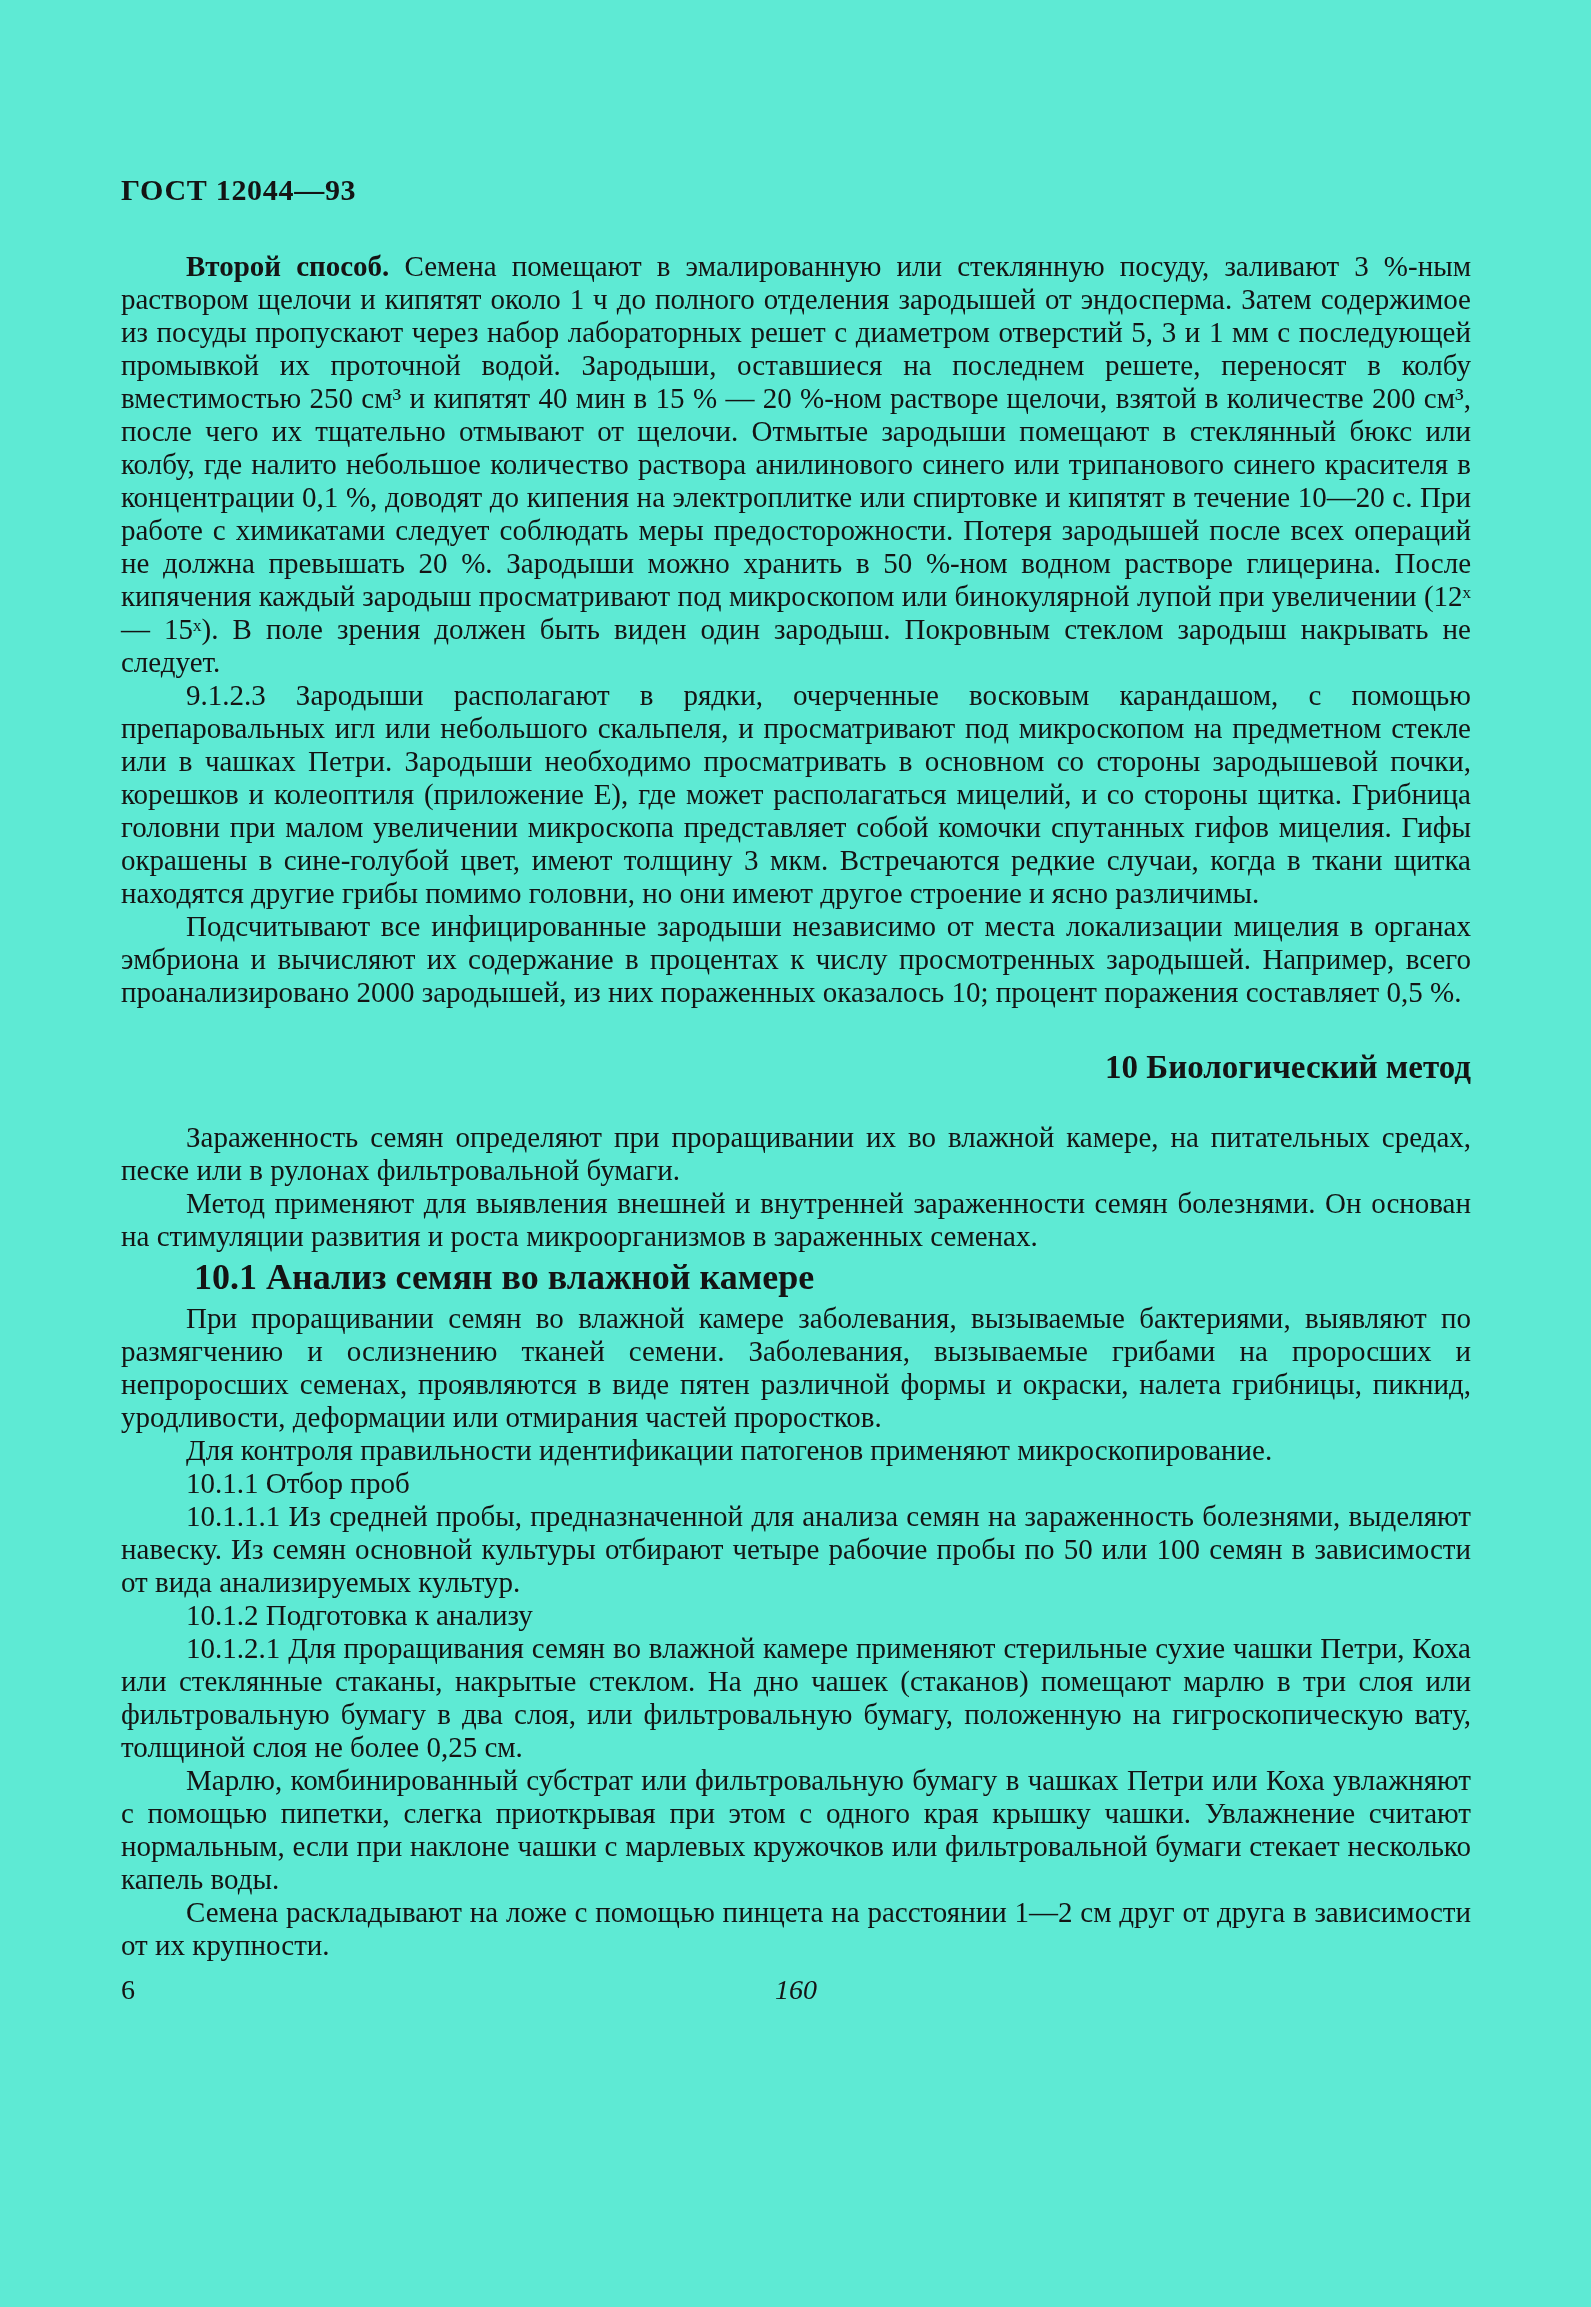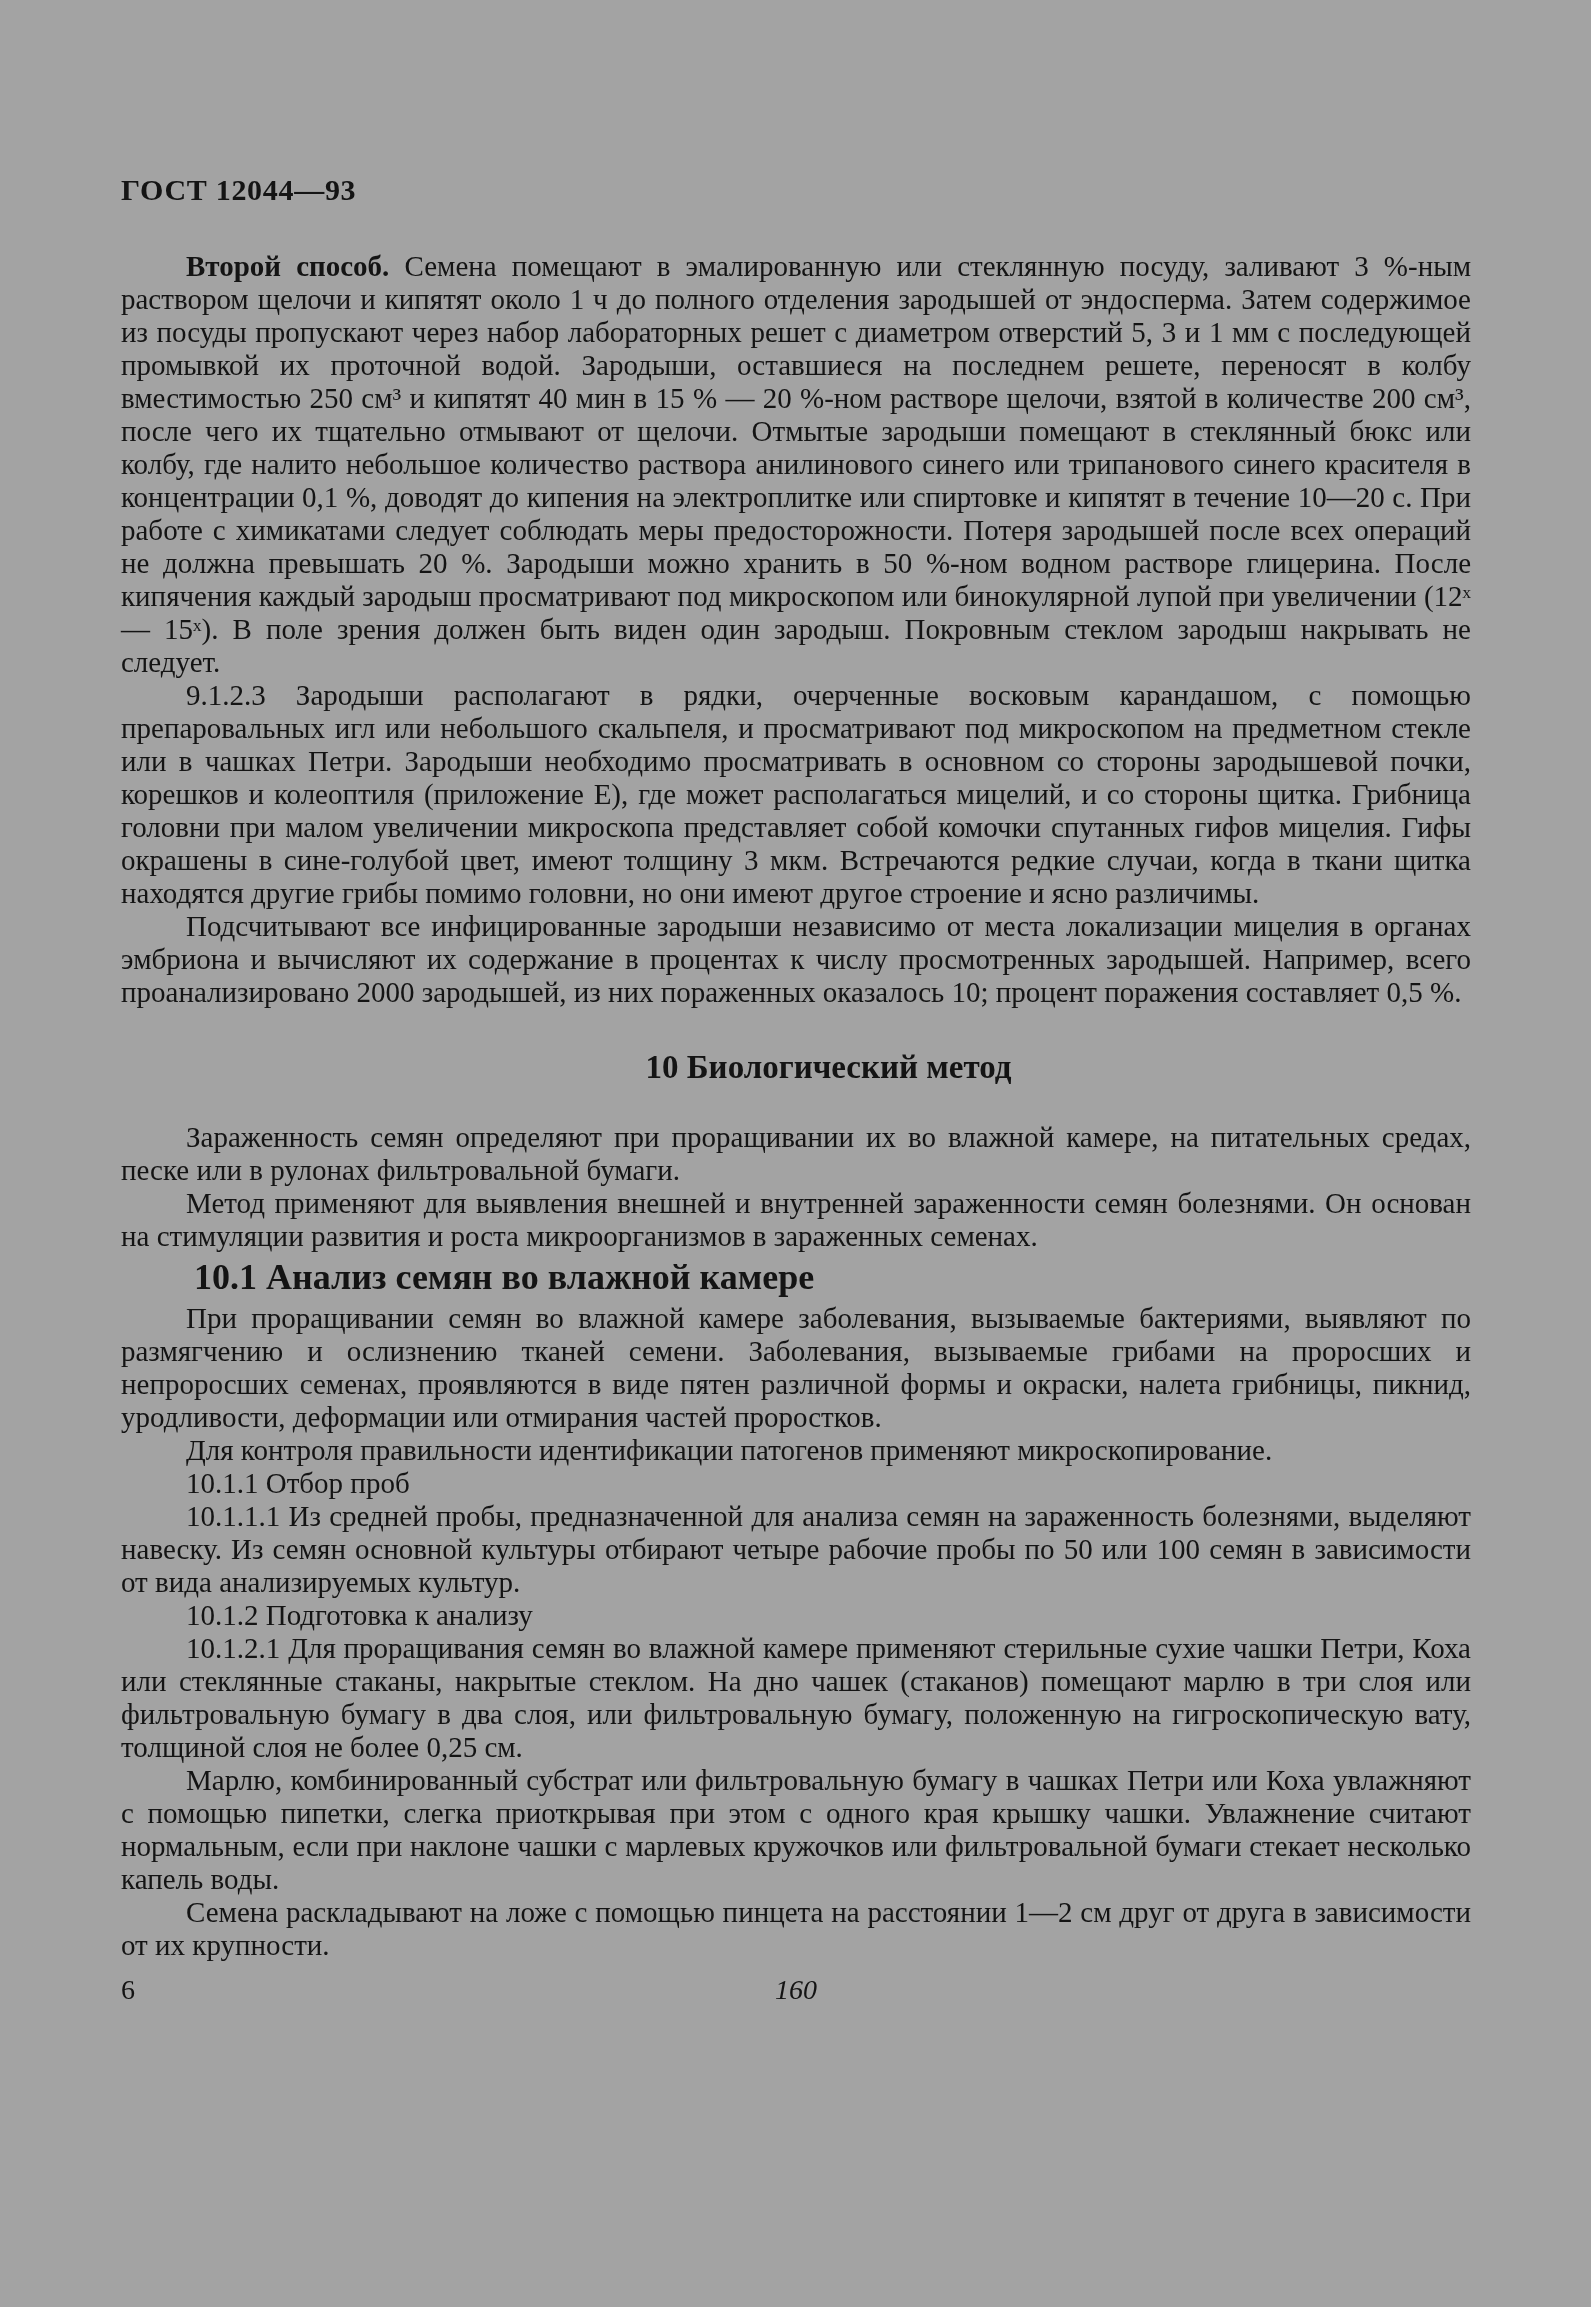--- a/index.html
+++ b/index.html
@@ -4,21 +4,21 @@
 <style>
   html, body {
     margin: 0;
     padding: 0;
     background: #ffffff;
   }
   .page {
     position: relative;
     width: 1591px;
     height: 2307px;
-    background: #a3a3a3;
+    background: #5eead4;
     color: #141414;
     font-family: "Liberation Serif", "DejaVu Serif", serif;
     overflow: hidden;
   }
   .content {
     position: absolute;
     left: 121px;
     width: 1350px;
     top: 174px;
   }
@@ -42,21 +42,21 @@
     line-height: 33px;
     text-align: justify;
     text-indent: 65px;
     font-weight: bold;
   }
   h2.section-heading {
     font-size: 33px;
     line-height: 38px;
     font-weight: bold;
     margin: 39px 0 35px 65px;
-    text-align: center;
+    text-align: right;
   }
   .bold { font-weight: bold; font-family: Liberation Serif, serif; }
   .footer {
     position: absolute;
     left: 121px;
     width: 1350px;
     top: 1972px;
     height: 35px;
     font-size: 28px;
     line-height: 35px;

